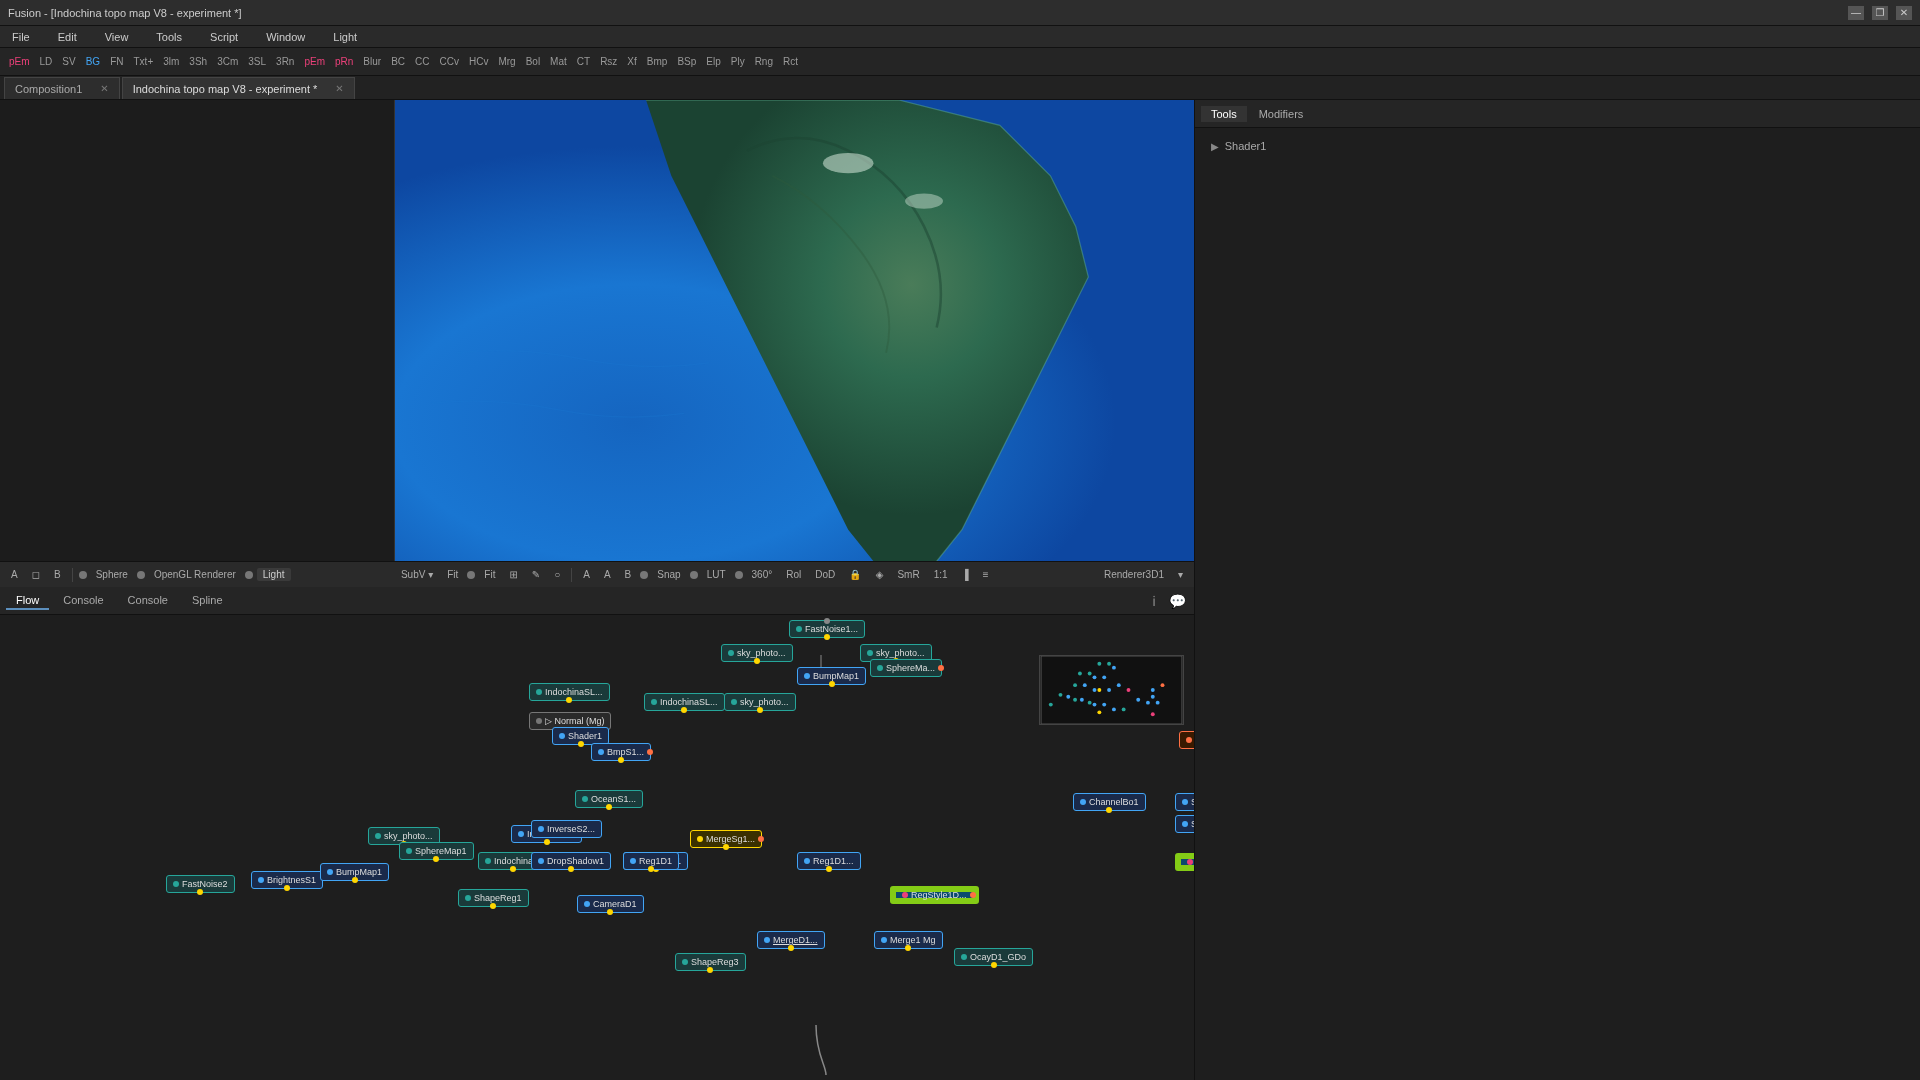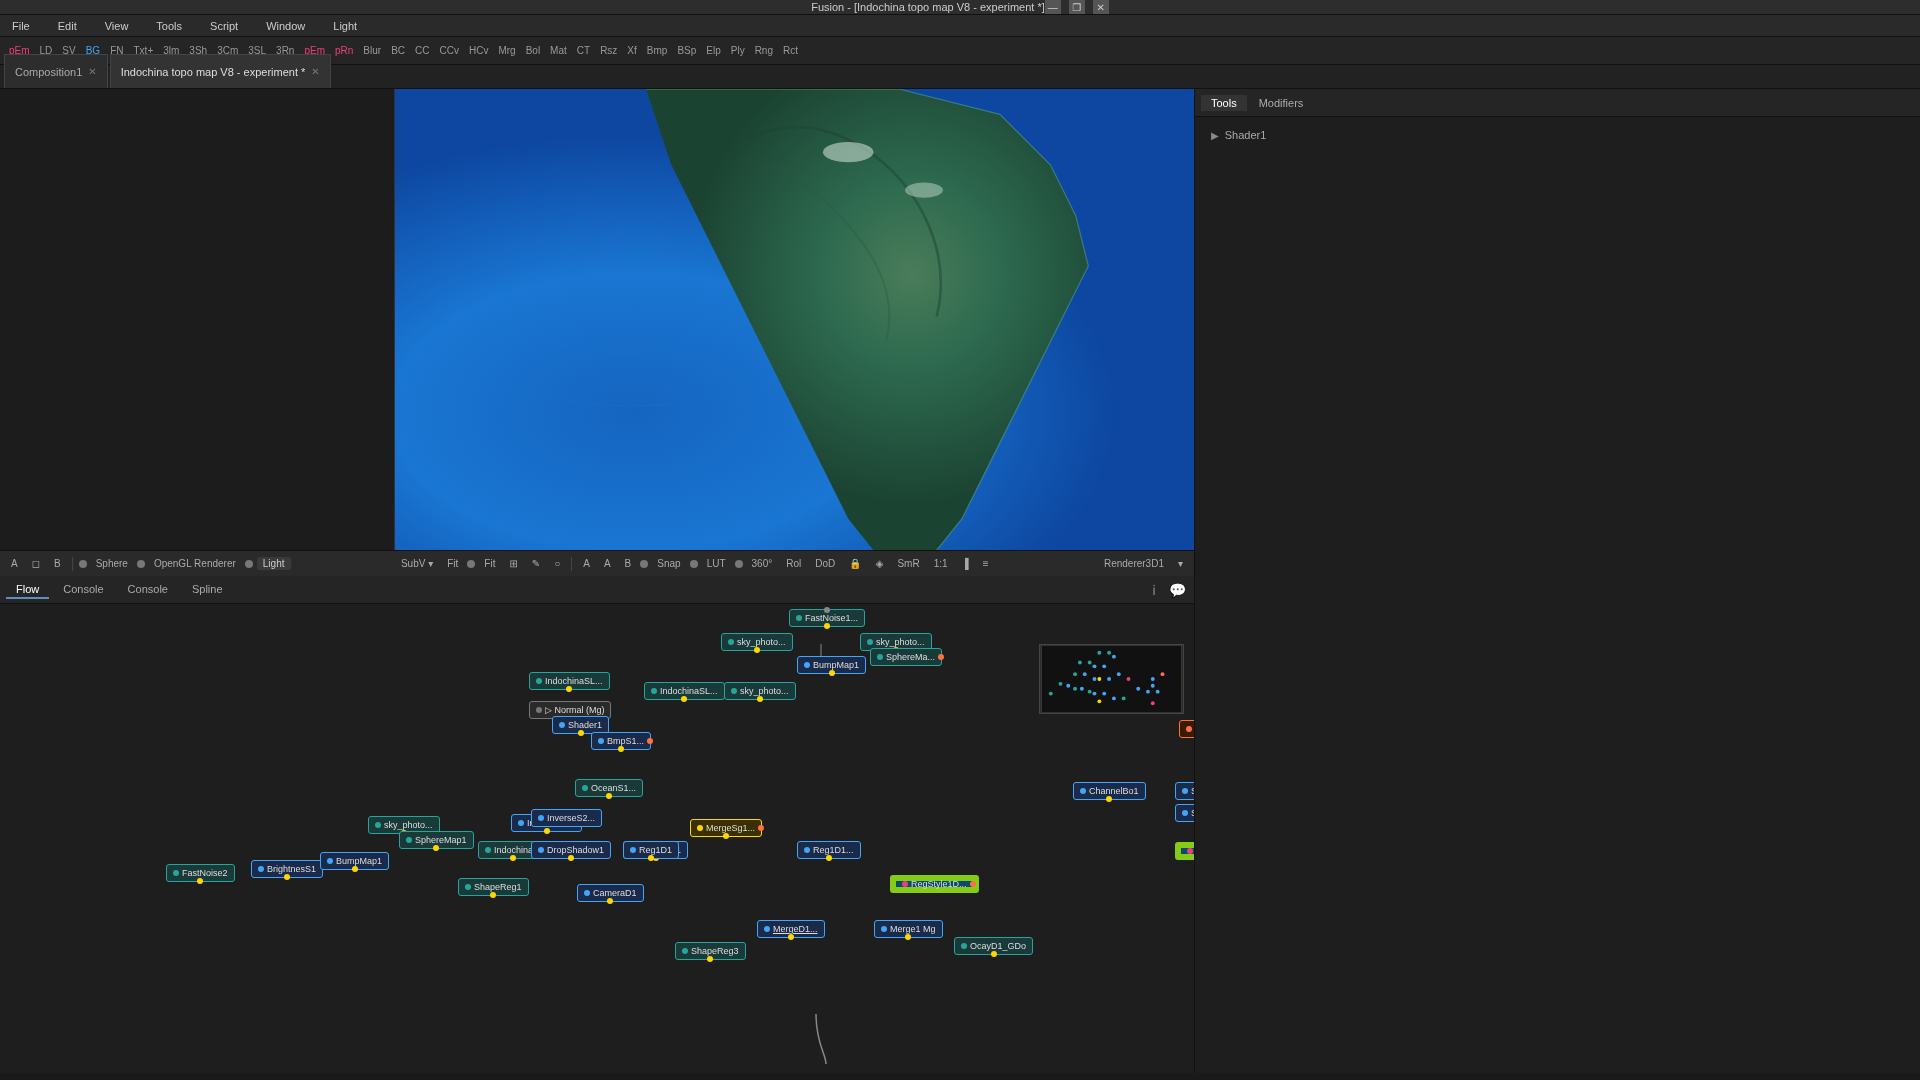--- a/index.html
+++ b/index.html
@@ -8,25 +8,25 @@
       height: 1080px;
       background: #1a1a1a;
       font-family: 'Arial', sans-serif;
       font-size: 11px;
       color: #ccc;
       overflow: hidden;
     }
 
     
     #titlebar {
-      height: 15px;
+      height: 26px;
       background: #2d2d2d;
       display: flex;
       align-items: center;
-      justify-content: center;
+      justify-content: space-between;
       padding: 0 8px;
       border-bottom: 1px solid #111;
     }
     #titlebar-controls {
       display: flex;
       gap: 8px;
     }
     .titlebar-btn {
       width: 16px;
       height: 14px;
@@ -81,28 +81,28 @@
     
     #tabs {
       height: 24px;
       background: #222;
       display: flex;
       align-items: flex-end;
       padding: 0 4px;
       border-bottom: 1px solid #111;
     }
     .tab {
-      height: 34px;
+      height: 22px;
       padding: 0 10px;
       background: #2d2d2d;
       border: 1px solid #444;
       border-bottom: none;
       display: flex;
       align-items: center;
-      gap: 6px;
+      gap: 18px;
       cursor: pointer;
       font-size: 11px;
       color: #aaa;
       margin-right: 2px;
     }
     .tab.active {
       background: #333;
       color: #ddd;
     }
     .tab-close {

